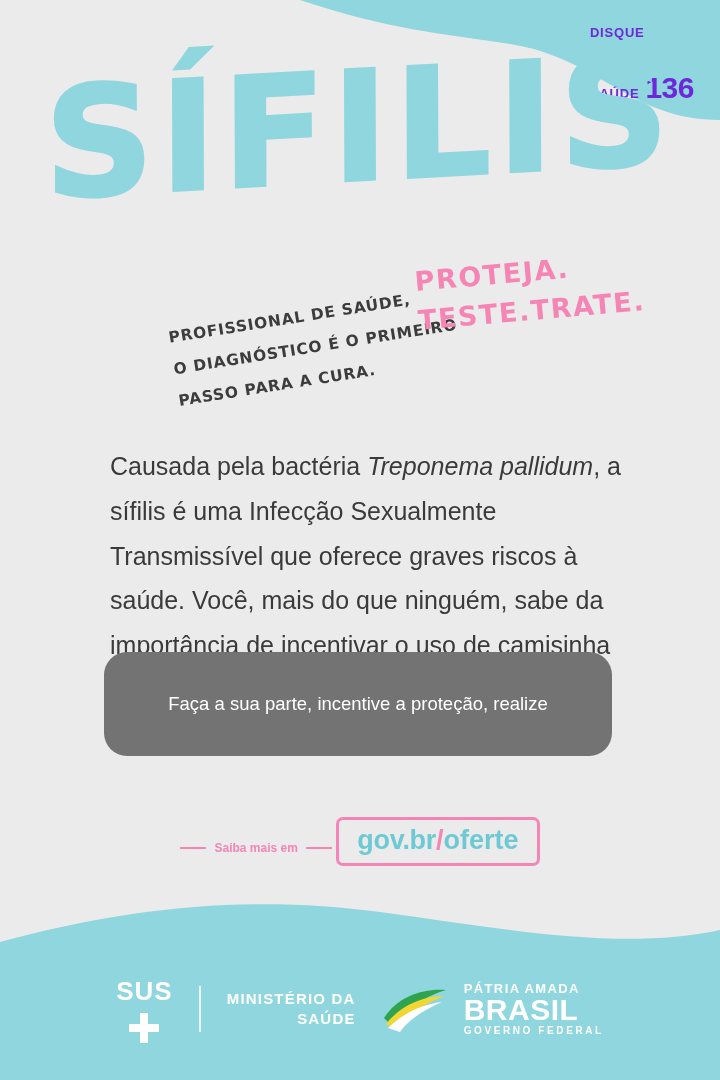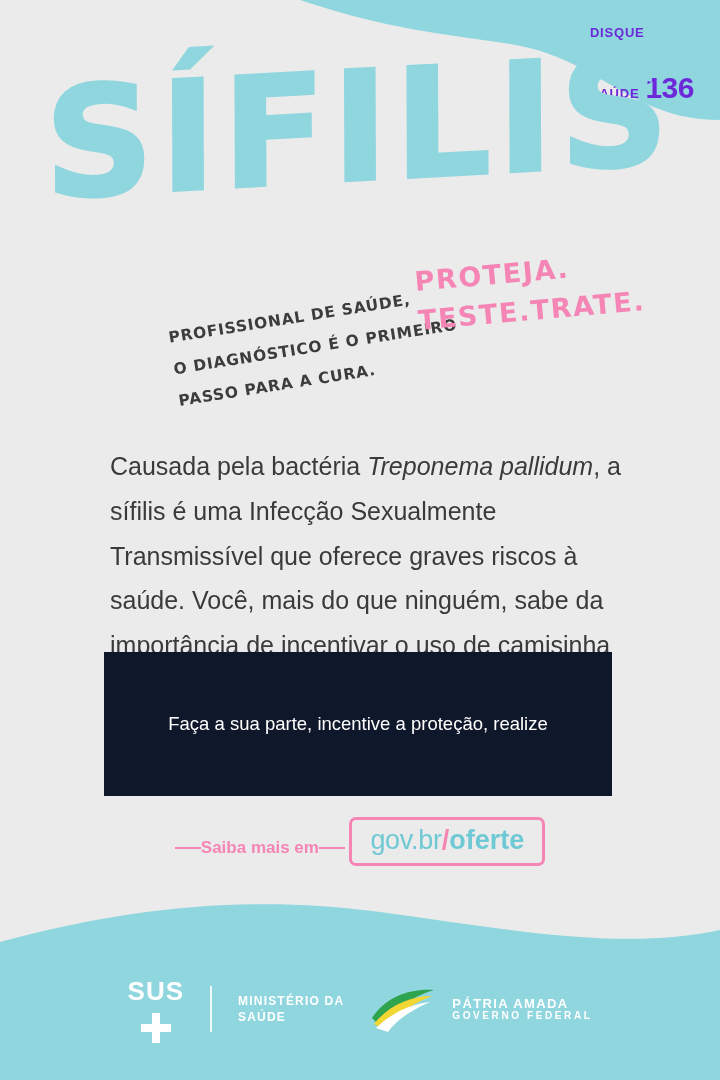--- a/index.html
+++ b/index.html
@@ -106,62 +106,64 @@
     line-height: 1.79;
     color: #3a3a3a;
   }
   .body-text em { font-style: italic; }
 
   
   .callout {
     position: absolute;
     top: 652px; left: 104px;
     width: 508px;
-    height: 144px;
-    background: #0f172a;
+    height: 104px;
+    background: #737373;
     display: flex;
     flex-direction: column;
     align-items: center;
     justify-content: center;
     color: #ffffff;
     font-size: 18.5px;
     line-height: 1.75;
     text-align: center;
+    border-radius: 23px;
   }
 
   
   .saiba-wrap {
     position: absolute;
     top: 812px; left: 0; right: 0;
     text-align: center;
   }
   .saiba-label {
     display: inline-flex;
     align-items: center;
+    gap: 8px;
     color: #f585b4;
-    font-size: 17px;
+    font-size: 12px;
     font-weight: bold;
   }
   .saiba-label .rule {
     display: inline-block;
     width: 26px;
     height: 2px;
     background: #f585b4;
   }
   .url-box {
     margin: 5px auto 0;
     display: inline-block;
     border: 3px solid #f585b4;
     border-radius: 7px;
     padding: 5px 18px 7px;
     background: #ebebeb;
   }
   .url-box .gov {
     font-size: 27px;
-    font-weight: normal;
+    font-weight: bold;
     color: #6fc9d4;
     letter-spacing: -0.3px;
   }
   .url-box .slash { color: #f585b4; font-size: 27px; font-weight: bold; }
   .url-box .saude { font-size: 27px; font-weight: bold; color: #6fc9d4; }
 
   
   .bottom-band {
     position: absolute;
     left: 0; right: 0; bottom: 0;
@@ -203,25 +205,26 @@
   .cross::before { left: 11px; top: 0; width: 8px; height: 30px; }
   .cross::after { top: 11px; left: 0; width: 30px; height: 8px; }
 
   .divider-v {
     width: 2px; height: 46px;
     background: rgba(255,255,255,0.85);
   }
 
   .min-saude {
     color: #ffffff;
-    font-size: 12px;
+    font-size: 15px;
     font-weight: bold;
     letter-spacing: 1.2px;
     line-height: 1.35;
     text-transform: uppercase;
+    text-align: right;
   }
 
   .brasil-block {
     display: flex;
     align-items: center;
     gap: 16px;
   }
   .flag {
     width: 66px; height: 50px;
     position: relative;
@@ -314,16 +317,17 @@
   <div class="brasil-block">
     <span class="flag">
       <svg width="66" height="50" viewBox="0 0 66 50" xmlns="http://www.w3.org/2000/svg">
         <path d="M2,34 C16,12 42,4 64,6 C44,12 24,24 12,44 Z" fill="#2ea44f"></path>
         <path d="M4,40 C18,22 40,12 62,12 C42,20 24,32 14,46 Z" fill="#f2d633"></path>
         <path d="M6,44 C20,30 40,20 60,18 C42,26 26,36 18,48 Z" fill="#ffffff"></path>
       </svg>
     </span>
     <span class="brasil-text">
       <span class="patria">PÁTRIA AMADA</span>
+      <span class="brasil">BRASIL</span>
       <span class="gov">GOVERNO FEDERAL</span>
     </span>
   </div>
 </div>
 
 </body></html>

